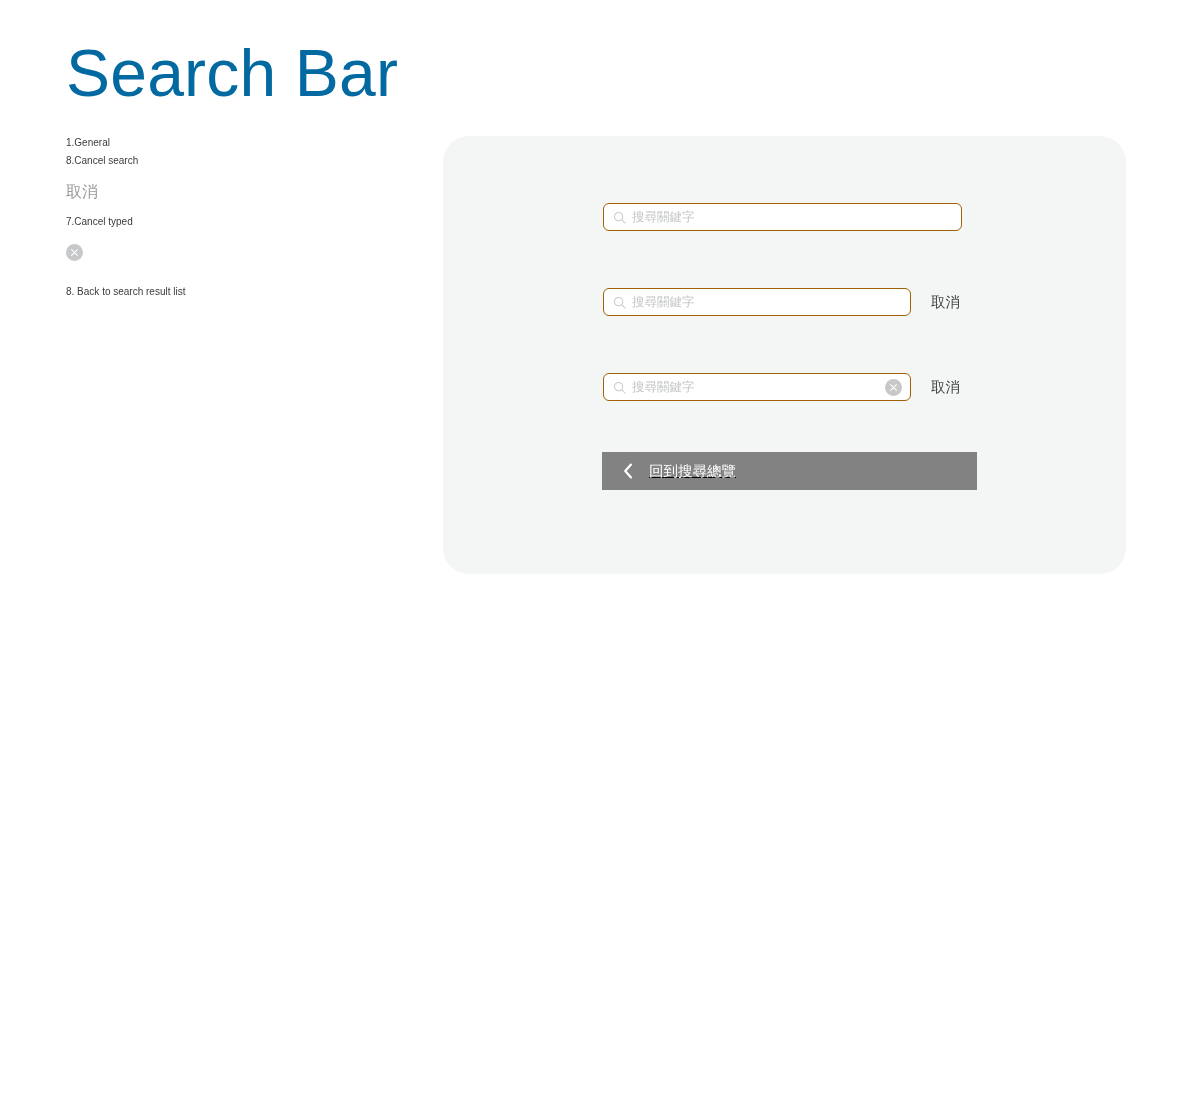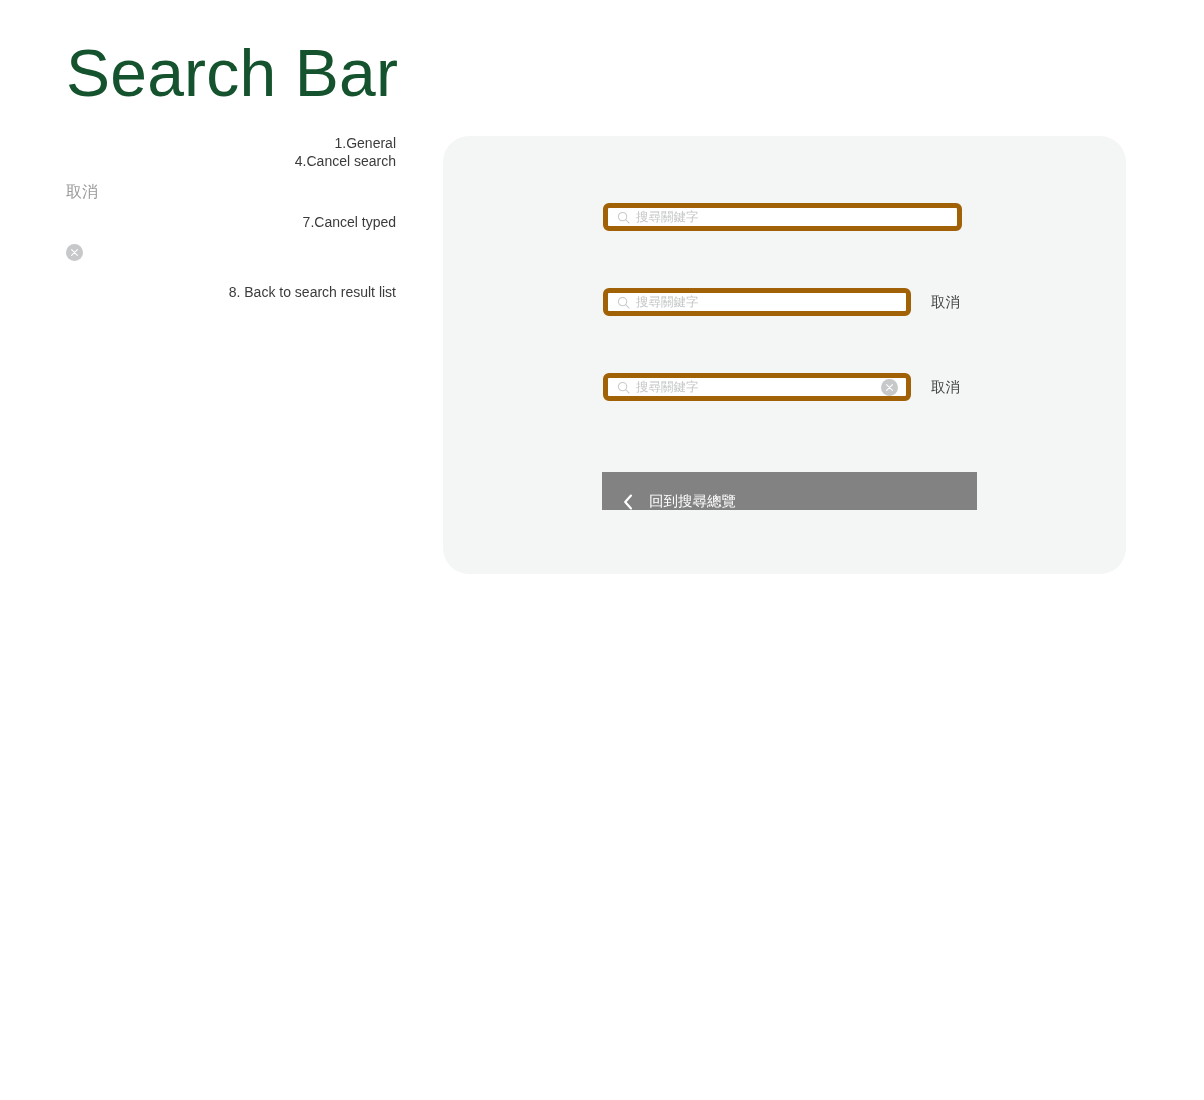--- a/index.html
+++ b/index.html
@@ -18,38 +18,37 @@
   }
 
   
   .page-title {
     position: absolute;
     left: 66px;
     top: 34px;
     font-size: 66px;
     line-height: 78px;
     font-weight: 300;
-    color: #14532d;
+    color: #0369a1;
     letter-spacing: 0.2px;
     white-space: nowrap;
   }
 
   
   .annotations {
     position: absolute;
     left: 66px;
     top: 134px;
     width: 330px;
   }
   .anno-line {
-    font-size: 14px;
+    font-size: 10px;
     line-height: 18px;
     color: #3b3b3b;
     white-space: nowrap;
-    text-align: right;
   }
   .anno-sample-text {
     font-size: 16px;
     line-height: 20px;
     color: #9b9b9b;
     margin-top: 12px;
     white-space: nowrap;
   }
   .anno-gap-small { margin-top: 11px; }
   .anno-gap-icon  { margin-top: 12px; }
@@ -87,21 +86,21 @@
   }
   .row-1 { left: 160px; top: 67px; }
   .row-2 { left: 160px; top: 152px; }
   .row-3 { left: 160px; top: 237px; }
 
   .search-field {
     position: relative;
     height: 28px;
     box-sizing: border-box;
     background: #ffffff;
-    border: 5px solid #a16207;
+    border: 1px solid #a16207;
     border-radius: 6px;
     display: flex;
     align-items: center;
     padding: 0 8px 0 9px;
   }
   .search-field.wide   { width: 359px; }
   .search-field.narrow { width: 308px; }
 
   .search-icon {
     flex: 0 0 auto;
@@ -133,28 +132,29 @@
     line-height: 18px;
     color: #464646;
     margin-left: 20px;
     white-space: nowrap;
   }
 
   
   .back-bar {
     position: absolute;
     left: 159px;
-    top: 336px;
+    top: 316px;
     width: 375px;
     height: 38px;
     background: #828282;
     display: flex;
-    align-items: flex-end;
+    align-items: center;
     padding-left: 21px;
     box-sizing: border-box;
+    text-decoration: underline;
   }
   .back-chevron {
     width: 10px;
     height: 16px;
     margin-right: 16px;
     display: block;
   }
   .back-label {
     font-size: 14.5px;
     line-height: 18px;
@@ -164,21 +164,21 @@
 </style>
 </head>
 <body>
 
 <div class="page-title">Search Bar</div>
 
 <div class="annotations">
 
   <div class="anno-line">1.General</div>
 
-  <div class="anno-line">4.Cancel search</div>
+  <div class="anno-line">8.Cancel search</div>
 
   <div class="anno-sample-text">取消</div>
 
   <div class="anno-line anno-gap-small">7.Cancel typed</div>
 
   <div class="anno-gap-icon">
     <span class="clear-icon">
       <svg viewBox="0 0 17 17" width="17" height="17" aria-hidden="true">
         <path d="M5.6 5.6 L11.4 11.4 M11.4 5.6 L5.6 11.4" stroke="#ffffff" stroke-width="1.1" stroke-linecap="round" fill="none"></path>
       </svg>

